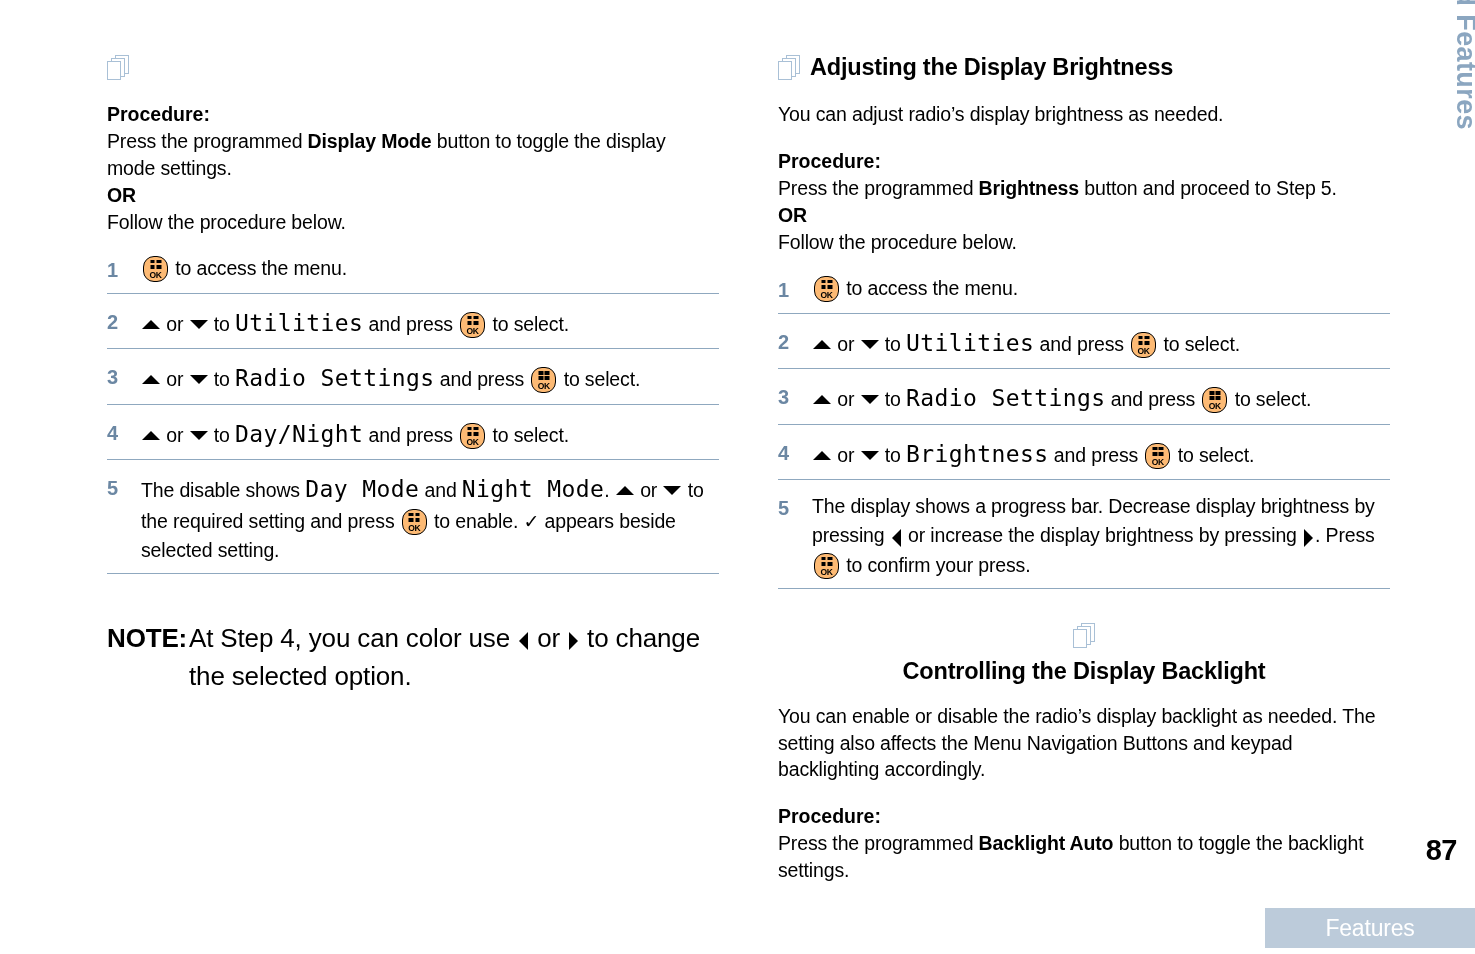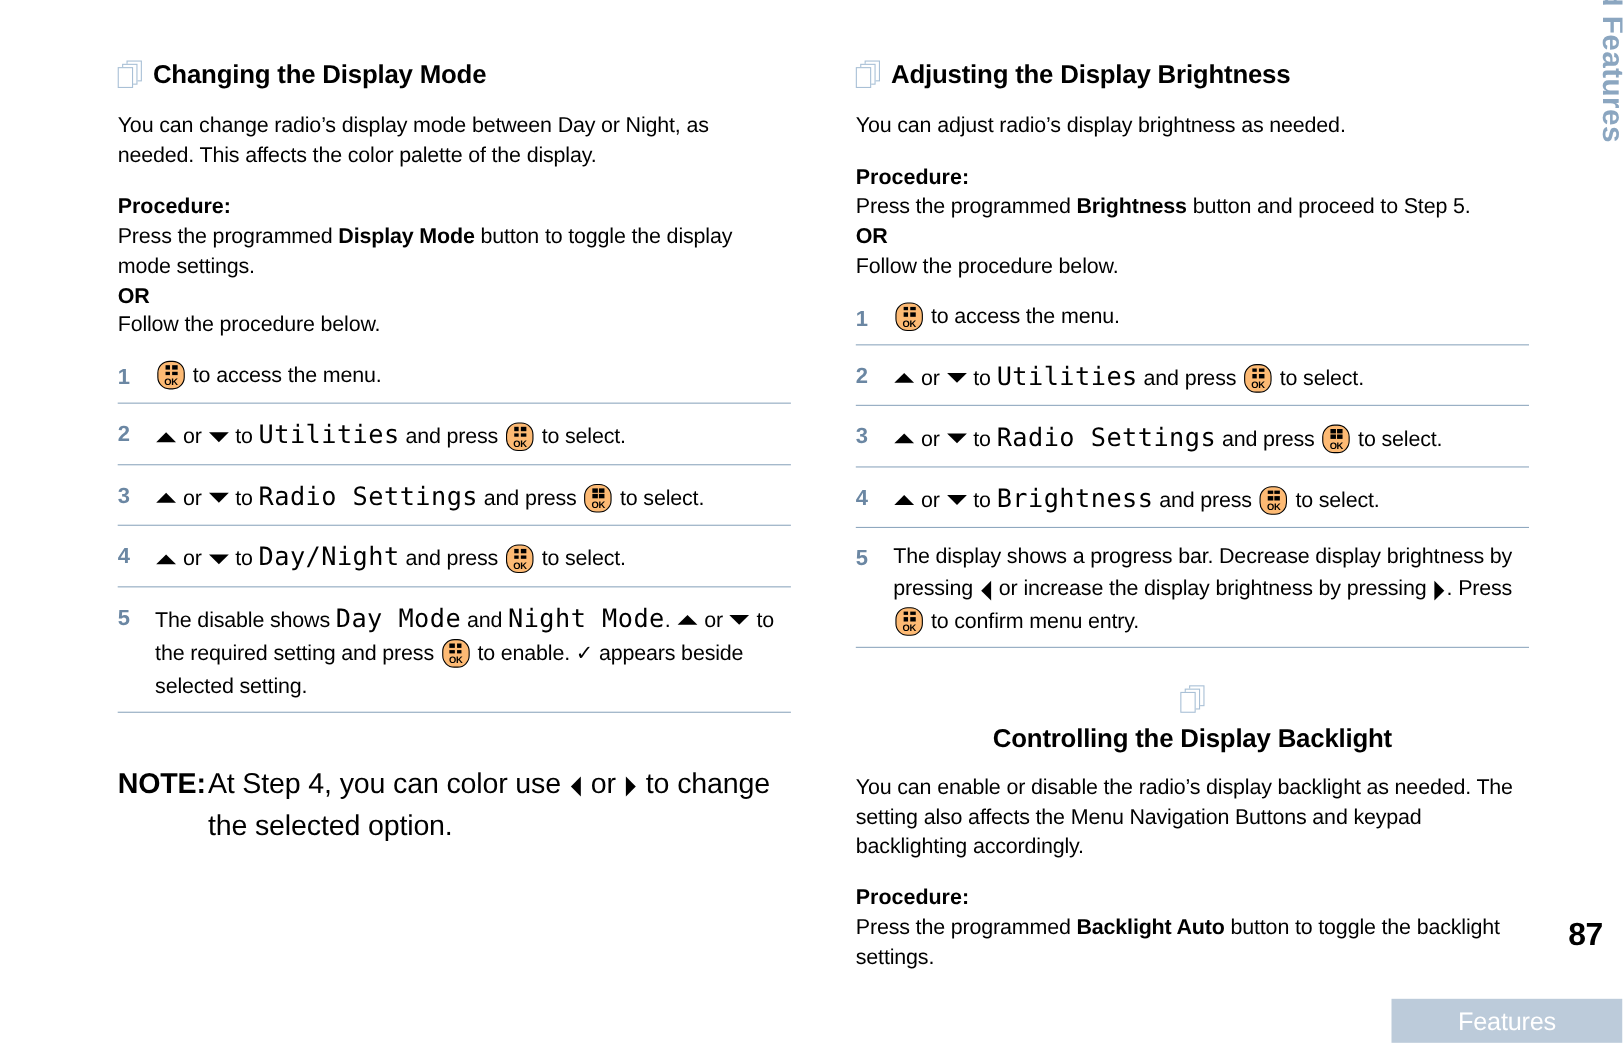--- a/index.html
+++ b/index.html
@@ -266,24 +266,22 @@
 <div class="page">
 
   <div class="col col-left">
 
     <div class="sec-head">
       <span class="pages-icon">
           <i></i>
           <i></i>
           <i></i>
         </span>
-      <span class="sec-title">Changing the Display Mode</span>
     </div>
 
-    <p class="body">You can change radio’s display mode between Day or Night, as needed. This affects the color palette of the display.</p>
 
     <p class="proc-label">Procedure:</p>
     <p class="proc-body">
       <span>Press the programmed </span><span class="b">Display Mode</span><span> button to toggle the display mode settings.</span><br>
       <span class="b">OR</span><br>
       <span>Follow the procedure below.</span>
     </p>
 
     <ol class="steps">
       <li>
@@ -397,21 +395,21 @@
                 <span></span>
               </span><span class="ok">OK</span></span><span> to select.</span></span>
       </li>
       <li class="last">
         <span class="step-num">5</span>
         <span class="step-txt"><span>The display shows a progress bar. Decrease display brightness by pressing </span><span class="arw left"></span><span> or increase the display brightness by pressing </span><span class="arw right"></span><span>. Press </span><span class="okkey"><span class="grid">
                 <span></span>
                 <span></span>
                 <span></span>
                 <span></span>
-              </span><span class="ok">OK</span></span><span> to confirm menu entry.</span></span>
+              </span><span class="ok">OK</span></span><span> to confirm your press.</span></span>
       </li>
     </ol>
 
     <div class="sec-head tight" style="margin-top:34px;flex-direction:column;">
       <span class="pages-icon">
           <i></i>
           <i></i>
           <i></i>
         </span>
       <span class="sec-title">Controlling the Display Backlight</span>

